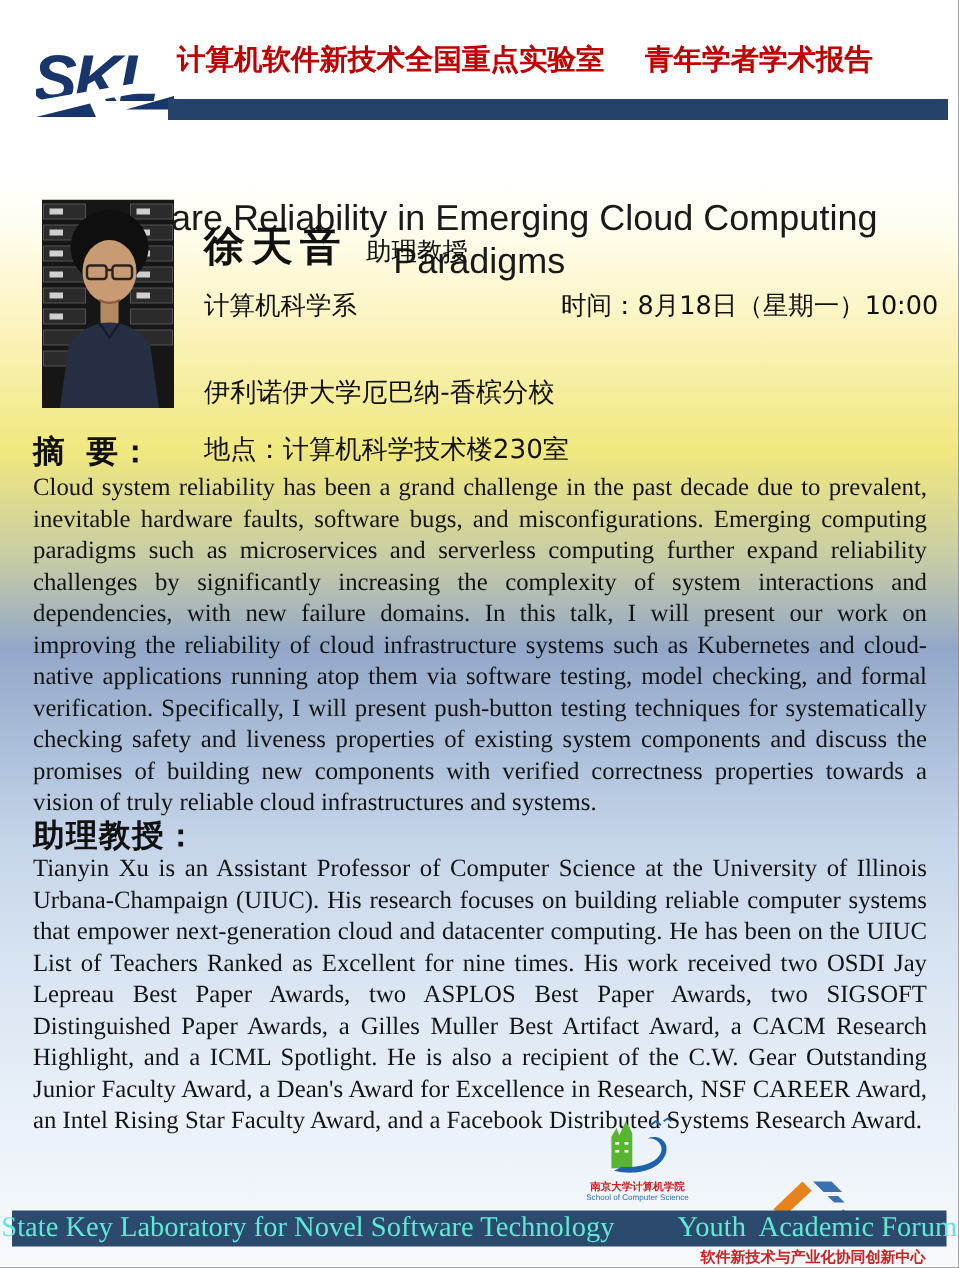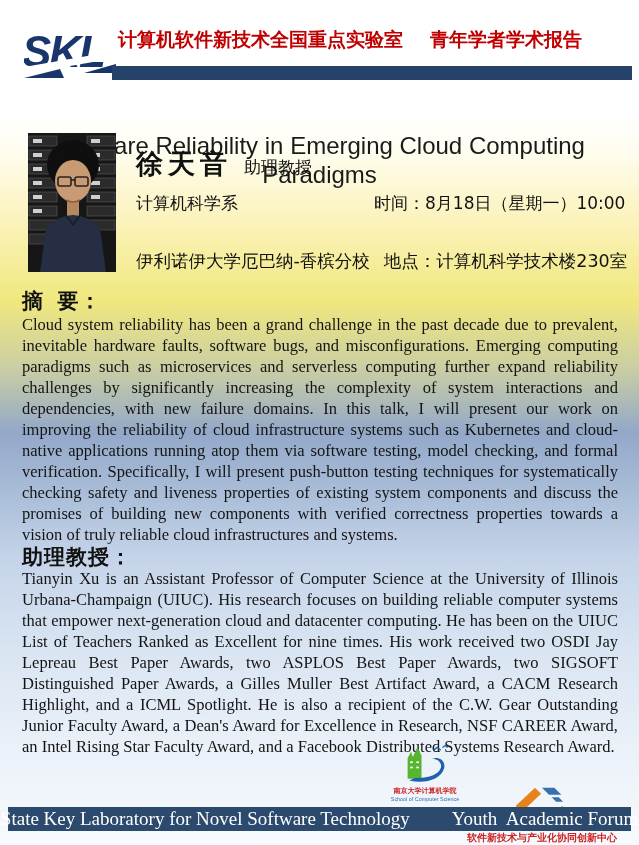--- a/index.html
+++ b/index.html
@@ -19,41 +19,41 @@
   .title{left:34px;top:84px;width:571px;text-align:center;font-size:24px;
     color:#1a1a1a;line-height:1.2;font-family:"Liberation Sans",sans-serif;margin-top:48px;}
   .photo{left:28px;top:133px;width:88px;height:139px;}
   .name-row{left:136px;top:146px;display:flex;align-items:baseline;}
   .sp-name{font-family:"DejaVu Serif",serif;font-weight:bold;font-size:27px;
     letter-spacing:5px;color:#111;}
   .sp-title{font-family:"DejaVu Sans",sans-serif;font-size:17px;color:#111;margin-left:12px;}
   .dept{left:136px;top:192px;font-size:17px;color:#111;font-family:"DejaVu Sans",sans-serif;}
   .time{left:374px;top:192px;font-size:17px;color:#111;font-family:"DejaVu Sans",sans-serif;}
   .affil-row{left:136px;top:249px;display:flex;gap:14px;font-size:17.5px;color:#111;
-    font-family:"DejaVu Sans",sans-serif;white-space:nowrap;}
+    font-family:"DejaVu Sans",sans-serif;white-space:nowrap;flex-direction:column;}
   .sec-head{font-size:21px;font-weight:bold;color:#111;letter-spacing:1px;
     font-family:Liberation Mono, monospace;}
   .abstract-head{left:22px;top:287px;}
   .bio-head{left:22px;top:543px;}
   .para{width:596px;font-family:"Liberation Serif",serif;font-size:16.5px;
     line-height:21px;text-align:justify;color:#141414;}
   .abstract-body{left:22px;top:314px;}
   .bio-body{left:22px;top:568px;}
   .logo-block{display:flex;flex-direction:column;align-items:center;}
   .logo-nju{left:390px;top:744px;width:70px;}
   .logo-cic{left:478px;top:785px;width:128px;}
   .cap-zh{color:#cc2222;font-weight:bold;font-family:"DejaVu Sans",sans-serif;white-space:nowrap;}
   .cap-en{color:#2e6db4;font-family:"Liberation Sans",sans-serif;white-space:nowrap;}
   .logo-nju .cap-zh{font-size:7px;margin-top:2px;}
   .logo-nju .cap-en{font-size:6px;transform:scale(.9);}
   .logo-cic .cap-zh{font-size:10px;margin-top:2px;}
   .logo-cic .cap-en{font-size:5px;transform:scale(.85);}
   .footer{left:8px;top:807px;width:623px;height:24px;background:#2b4a6e;
     display:flex;align-items:center;justify-content:center;gap:42px;
-    font-family:"Liberation Serif",serif;font-size:19px;color:#ffffff;}
+    font-family:"Liberation Serif",serif;font-size:19px;color:#5eead4;}
   .footer span{white-space:pre;}
 </style>
 </head>
 <body>
 
 <div class="page">
 
   <svg class="abs skl" viewBox="0 0 92 52">
     <text x="-2" y="40" font-family="Liberation Sans, sans-serif" font-size="44" font-weight="bold" font-style="italic" fill="#18366b" letter-spacing="-2">SKL</text>
     <polygon points="0,40 92,24 92,31 0,47" fill="#ffffff"></polygon>

